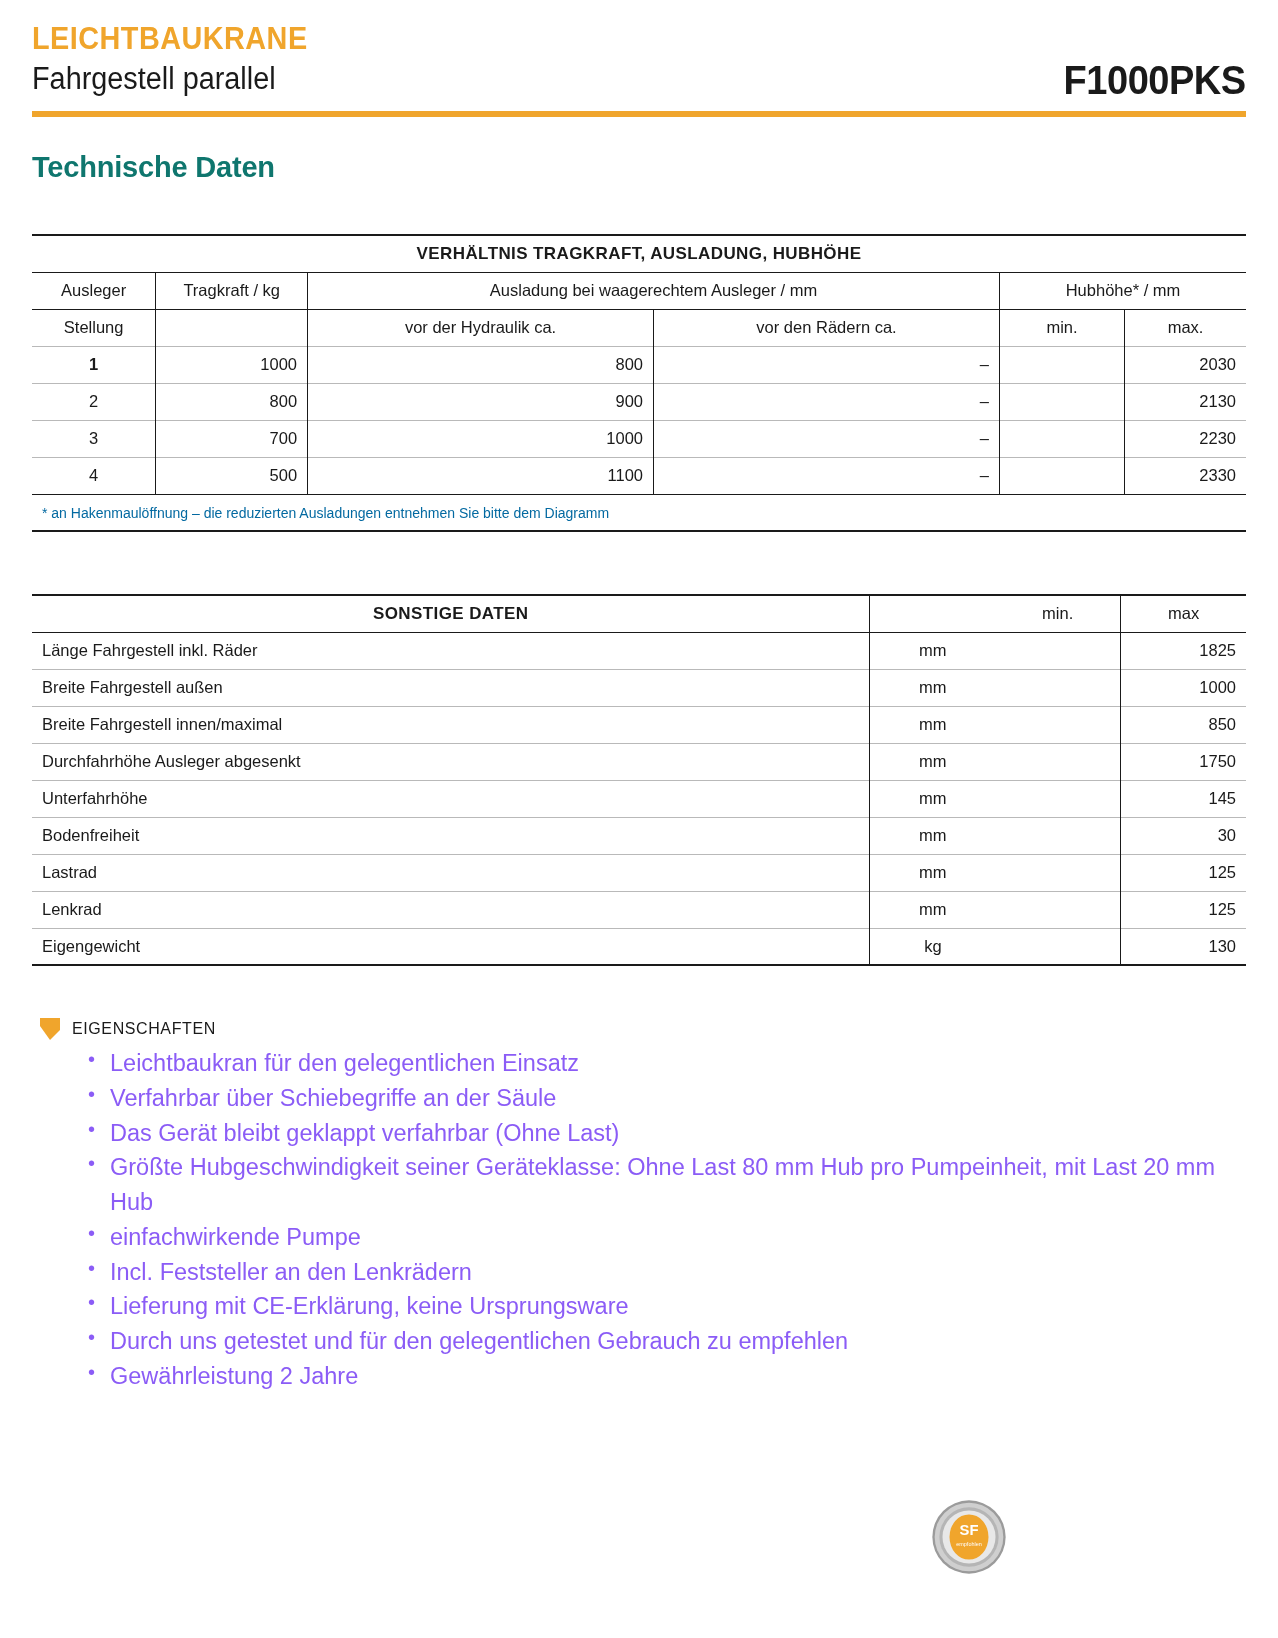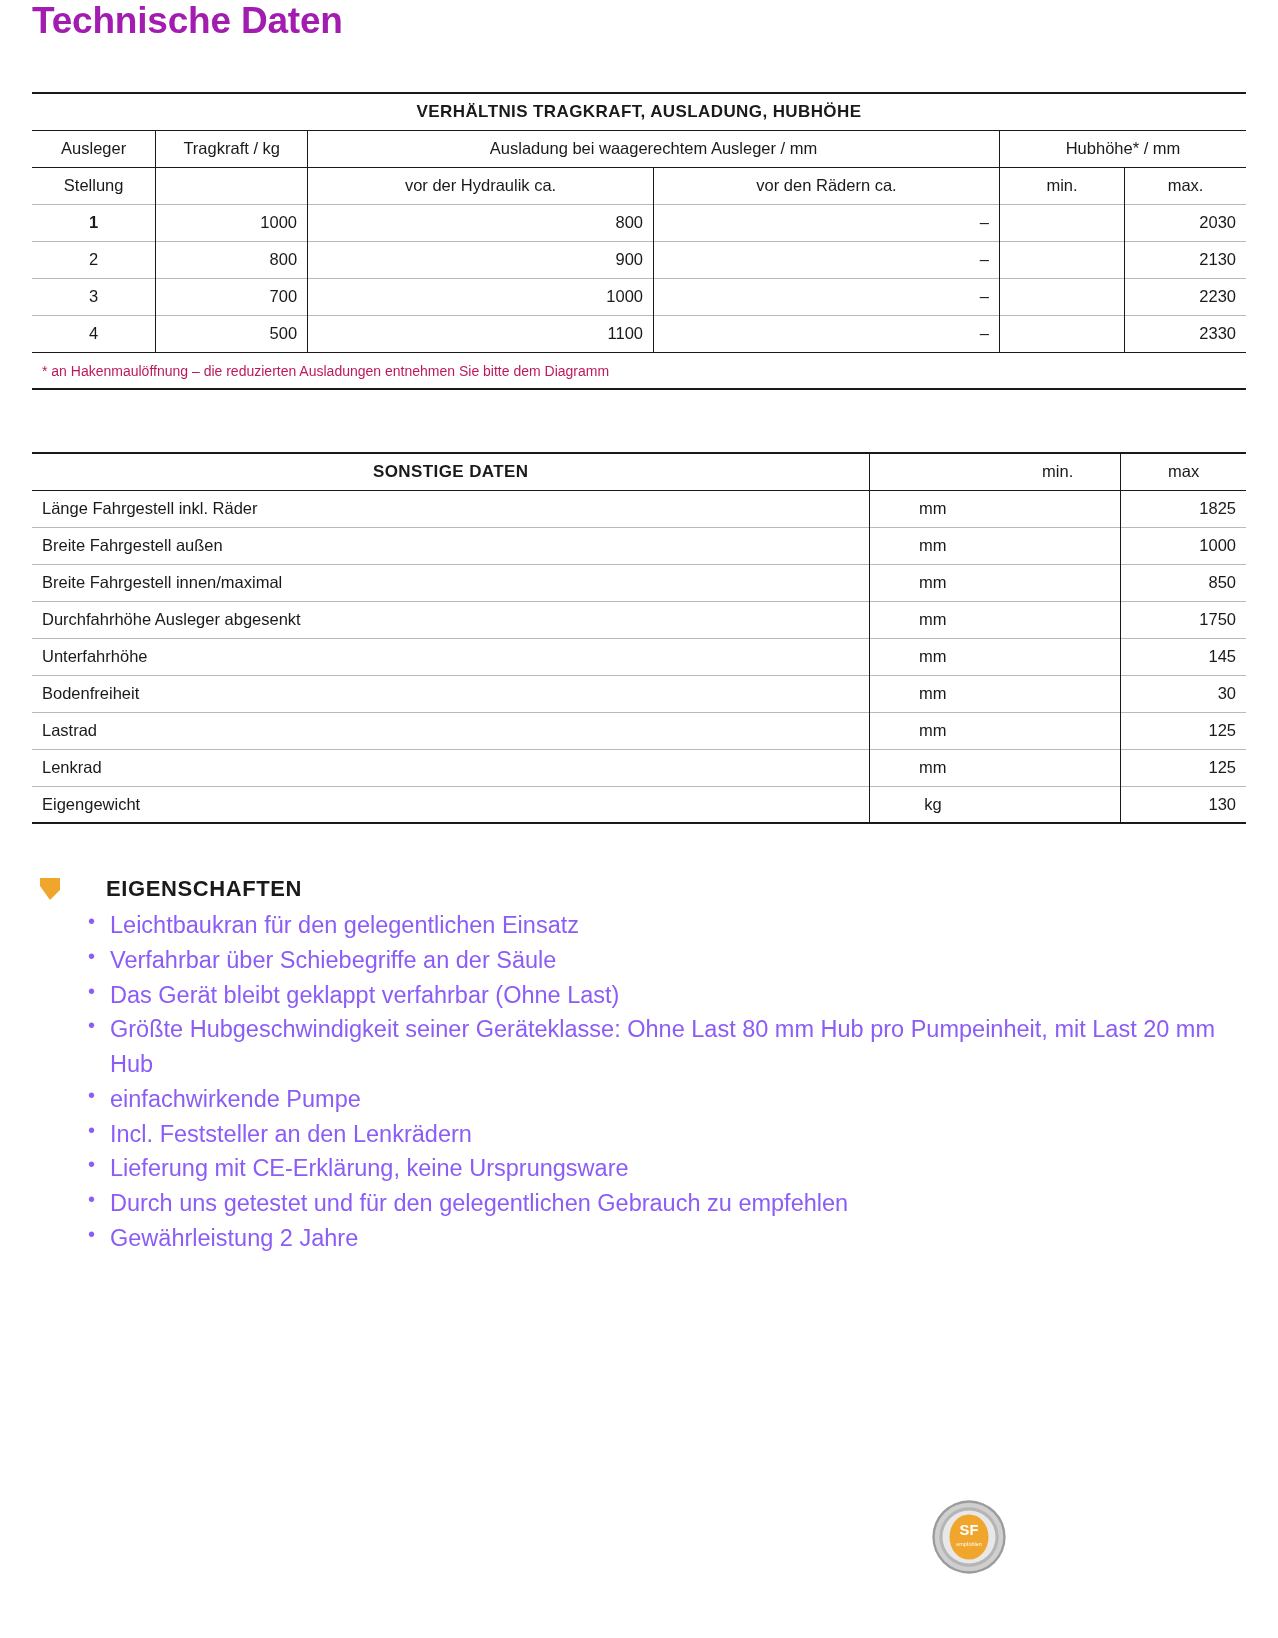--- a/index.html
+++ b/index.html
@@ -54,23 +54,24 @@
     transform-origin: right center;
   }
   .hdr-rule {
     margin-top: 12px;
     height: 6px;
     background: #F0A52C;
   }
 
   
   .section-title {
-    font-size: 37px;
+    font-size: 29px;
     font-weight: bold;
-    color: #a21caf;
+    color: #0f766e;
+    margin-top: 34px;
     letter-spacing: -0.2px;
   }
 
   
   table {
     border-collapse: collapse;
     width: 100%;
     font-size: 16.5px;
   }
   .tbl-wrap-1 { margin-top: 50px; }
@@ -95,21 +96,21 @@
     padding: 7px 10px 6px 10px;
   }
   .c-center { text-align: center; }
   .c-right  { text-align: right; }
   .c-left   { text-align: left; }
   .vline-l  { border-left: 1.8px solid #1a1a1a; }
   .b        { font-weight: bold; }
 
   .footnote {
     font-size: 14px;
-    color: #be185d;
+    color: #0369a1;
     padding: 7px 10px 6px 10px;
   }
 
   
   .features {
     margin-top: 52px;
     position: relative;
   }
   .feat-head {
     display: flex;
@@ -117,24 +118,23 @@
     gap: 12px;
     padding-left: 8px;
   }
   .feat-flag {
     width: 20px;
     height: 22px;
     flex: 0 0 auto;
     display: block;
   }
   .feat-title {
-    font-size: 22px;
-    font-weight: bold;
+    font-size: 16px;
+    font-weight: normal;
     letter-spacing: 0.6px;
-    margin-left: 34px;
   }
   .feat-list {
     list-style: none;
     margin: 6px 0 0 0;
     padding: 0 0 0 56px;
   }
   .feat-list li {
     position: relative;
     font-size: 23.5px;
     line-height: 1.48;
@@ -156,20 +156,26 @@
     bottom: 62px;
     width: 78px;
     height: 78px;
   }
 </style>
 </head>
 <body>
 
 <div class="page">
 
+  <div class="header">
+    <div class="hdr-kicker">LEICHTBAUKRANE</div>
+    <div class="hdr-sub">Fahrgestell parallel</div>
+    <div class="hdr-model">F1000PKS</div>
+    <div class="hdr-rule"></div>
+  </div>
 
   <div class="section-title">Technische Daten</div>
 
   <div class="tbl-wrap-1">
     <table>
       <colgroup>
         <col style="width:10.2%">
           <col style="width:12.5%">
           <col style="width:28.5%">
         <col style="width:28.5%">

